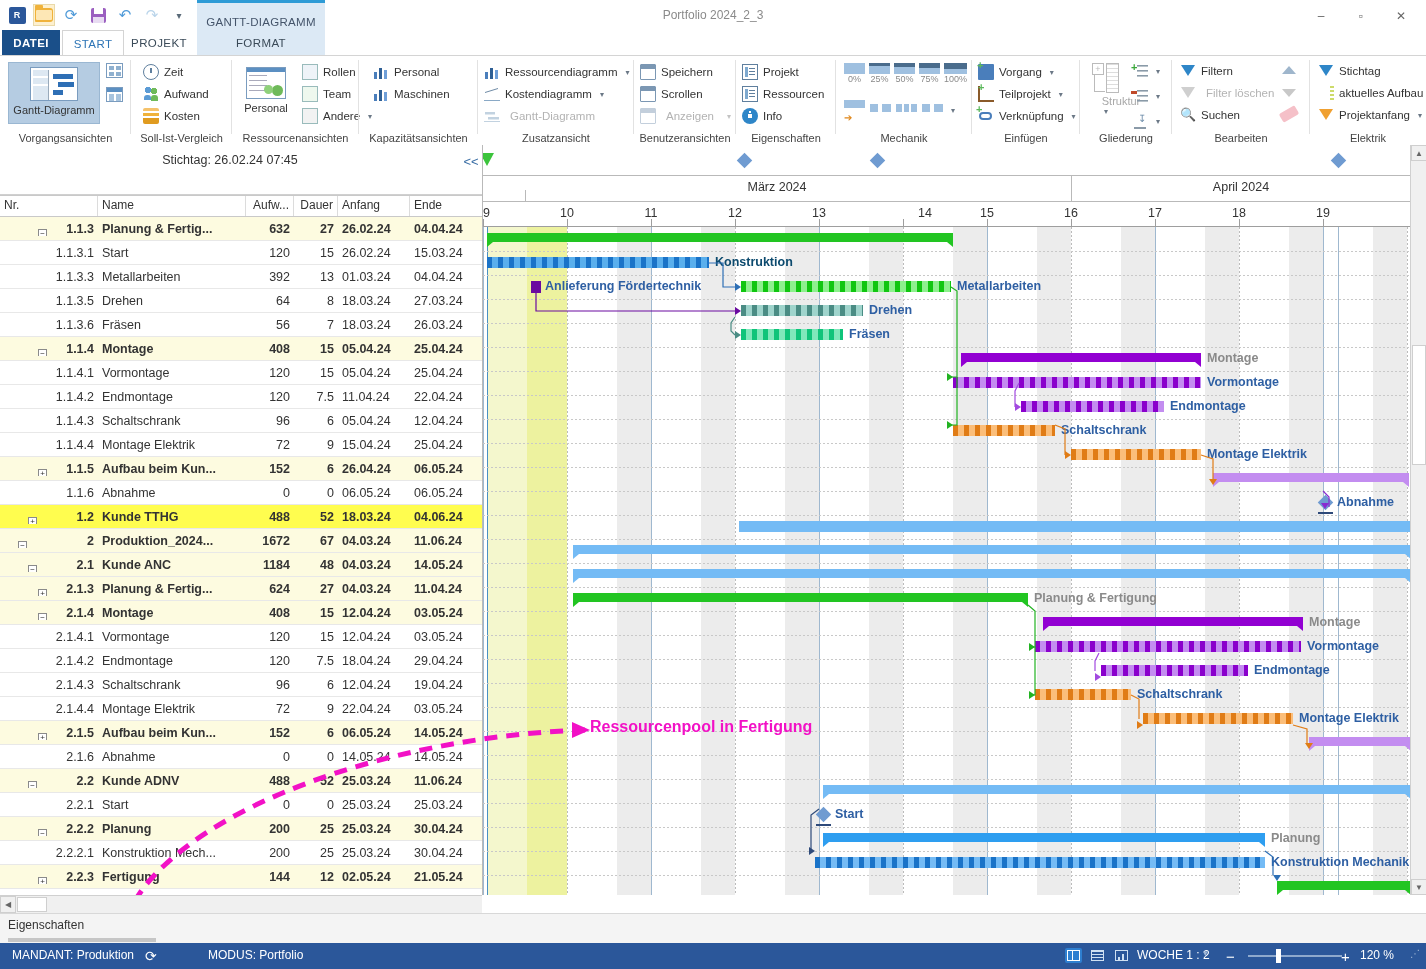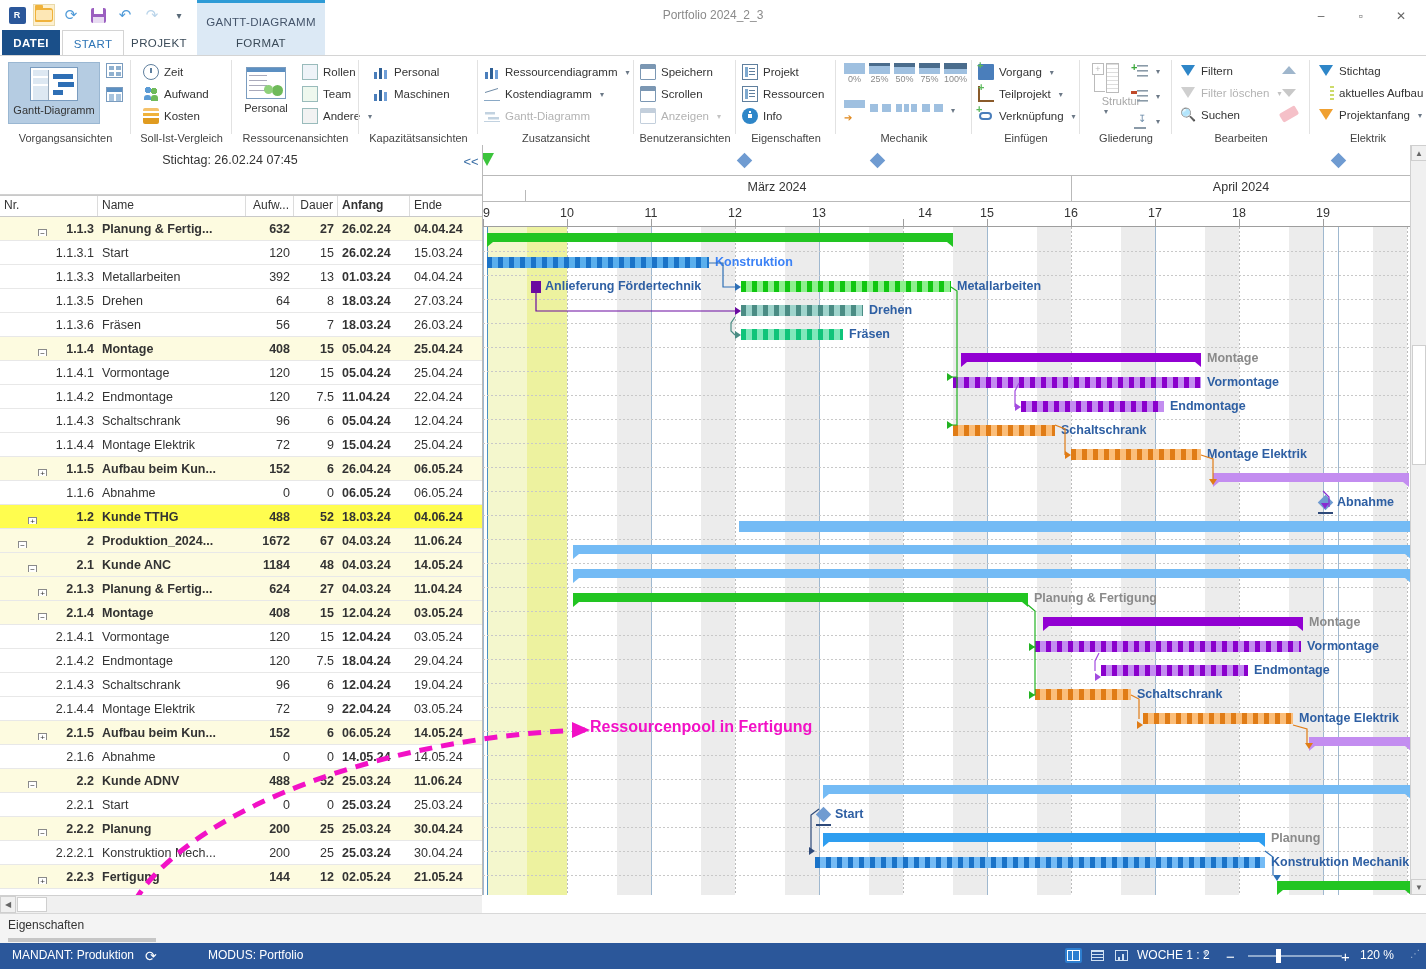--- a/index.html
+++ b/index.html
@@ -54,21 +54,21 @@
   .ribbon { position:absolute; left:0; top:56px; width:1426px; height:89px; background:#fff; }
   .rgroup { position:absolute; top:0; height:89px; }
   .rgroup .glabel { position:absolute; bottom:1px; left:0; width:100%; text-align:center;
                     font-size:11px; color:#444; }
   .rgroup .gdiv { position:absolute; right:0; top:4px; width:1px; height:74px; background:#e2e2e2; }
 
   .bigbtn { position:absolute; display:flex; flex-direction:column; align-items:center;
             justify-content:flex-start; font-size:11px; color:#333; }
   .bigbtn.sel { background:#b5cce2; border:1px solid #9ab7d2; }
   .smitem { position:absolute; display:flex; align-items:center; gap:5px; font-size:11.5px; color:#333; white-space:nowrap; }
-  .smitem.dis { color:#b3b3b3; }
+  .smitem.dis { color:#b3b3b3;gap:10px; }
   .caret { font-size:8px; color:#6b7886; margin-left:3px; }
   .caret.dis { color:#c3c3c3; }
 
   .gicon { width:16px; height:16px; flex:0 0 16px; position:relative; display:inline-block; }
 
   
   .i-clock { border:1.6px solid #5f7f9e; border-radius:50%; }
   .i-clock:after{content:"";position:absolute;left:6px;top:3px;width:1.5px;height:5px;background:#5f7f9e;}
   .i-people { background:
       radial-gradient(circle at 5px 4px, #5b9bd5 3px, transparent 3.4px),
@@ -108,21 +108,21 @@
   .subbar { position:absolute; left:0; top:145px; width:1426px; height:50px; background:#fff;
             border-bottom:1px solid #d0d0d0; }
   .stichtag { position:absolute; left:0; top:8px; width:460px; text-align:center; font-size:12.5px; color:#333; }
   .collapse { position:absolute; left:460px; top:9px; width:22px; text-align:center; color:#3a6ea5; font-size:13px; }
 
   
   .tbl { position:absolute; left:0; top:195px; width:482px; height:700px; background:#fff; }
   .thead { display:flex; height:22px; border-top:1px solid #c9c9c9; border-bottom:1px solid #c9c9c9; background:#fff; }
   .thead div { font-size:12px; color:#333; padding:2px 4px 0 4px; border-right:1px solid #dcdcdc; }
   .c-nr{width:98px;} .c-name{width:148px;} .c-auf{width:48px;text-align:right;} 
-  .c-dau{width:44px;text-align:right;} .c-anf{width:72px;font-weight:bold;} .c-end{width:70px;}
+  .c-dau{width:44px;text-align:right;} .c-anf{width:72px;} .c-end{width:70px;}
 
   .trow { display:flex; height:24px; align-items:center; border-bottom:1px solid #e8e8e8; }
   .trow > div { font-size:12.5px; padding:0 4px; overflow:hidden; white-space:nowrap; }
   .trow.sum { background:#fdfbe0; font-weight:bold; }
   .trow.hl { background:#fffd4f; font-weight:bold; }
   .trow .c-nr { text-align:right; position:relative; }
   .trow .c-auf, .trow .c-dau { text-align:right; }
   .expander { position:absolute; width:9px; height:9px; border:1px solid #8a8a8a; background:#fff;
               font-size:8px; line-height:7px; text-align:center; color:#333; top:7px; font-weight:normal; }
 
@@ -850,21 +850,21 @@
         <div class="hdot" style="top: 528px;"></div>
         <div class="hdot" style="top: 552px;"></div>
         <div class="hdot" style="top: 576px;"></div>
         <div class="hdot" style="top: 600px;"></div>
         <div class="hdot" style="top: 624px;"></div>
         <div class="hdot" style="top: 648px;"></div>
         <div class="sumbar" style="left: 4px; top: 6px; width: 466px; background: rgb(34, 197, 34); color: rgb(34, 197, 34);"></div>
         <div class="bar" style="left: 4px; top: 30px; width: 222px; background: rgb(90, 175, 237);">
           <div style="position: absolute; inset: 0px; background: repeating-linear-gradient(90deg, rgb(26, 115, 200) 0px, rgb(26, 115, 200) 5px, transparent 5px, transparent 11px);"></div>
         </div>
-        <div class="blabel" style="left: 232px; top: 28px; color: #3b82f6;">Konstruktion</div>
+        <div class="blabel" style="left: 232px; top: 28px; color: #0c4a6e;">Konstruktion</div>
         <div class="bar" style="left: 258px; top: 54px; width: 210px; background: rgb(142, 240, 142);">
           <div style="position: absolute; inset: 0px; background: repeating-linear-gradient(90deg, rgb(17, 198, 17) 0px, rgb(17, 198, 17) 5px, transparent 5px, transparent 11px);"></div>
         </div>
         <div class="blabel" style="left: 474px; top: 52px; color: rgb(46, 95, 163);">Metallarbeiten</div>
         <div class="bar" style="left: 258px; top: 78px; width: 122px; background: rgb(159, 212, 204);">
           <div style="position: absolute; inset: 0px; background: repeating-linear-gradient(90deg, rgb(74, 140, 132) 0px, rgb(74, 140, 132) 5px, transparent 5px, transparent 11px);"></div>
         </div>
         <div class="blabel" style="left: 386px; top: 76px; color: rgb(46, 95, 163);">Drehen</div>
         <div class="bar" style="left: 258px; top: 102px; width: 102px; background: rgb(127, 232, 187);">
           <div style="position: absolute; inset: 0px; background: repeating-linear-gradient(90deg, rgb(15, 196, 122) 0px, rgb(15, 196, 122) 5px, transparent 5px, transparent 11px);"></div>

